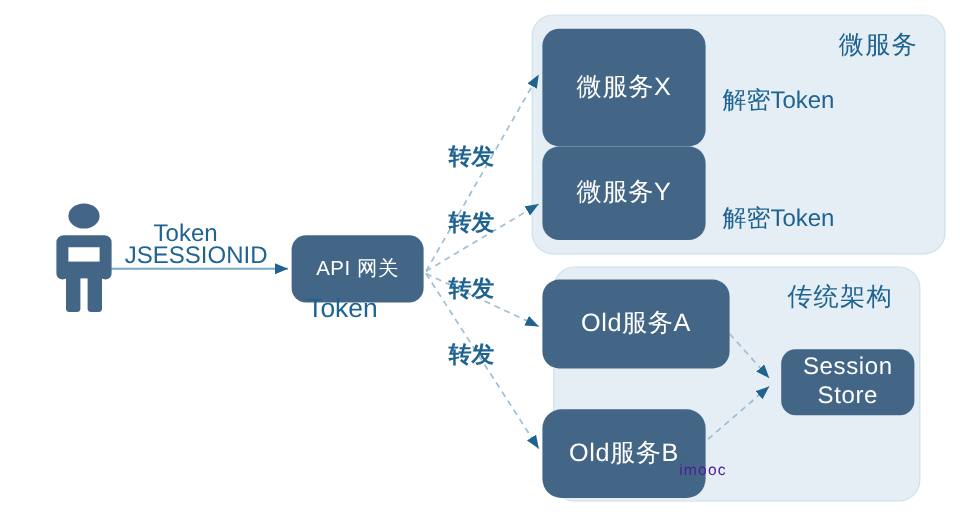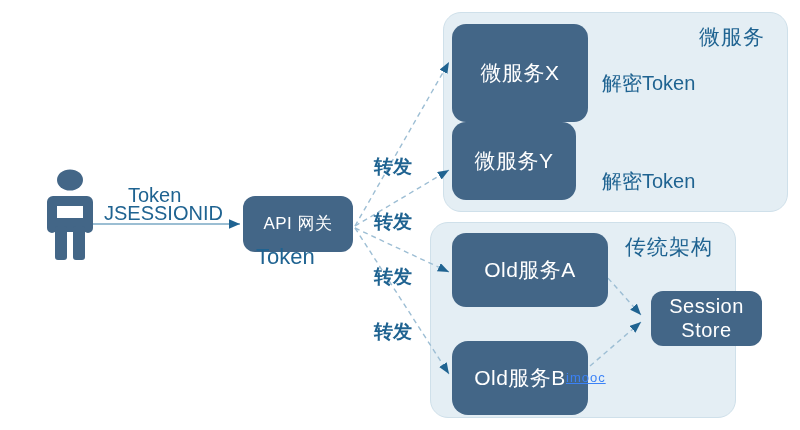--- a/index.html
+++ b/index.html
@@ -19,21 +19,21 @@
   
   .panel {
     position: absolute;
     background: #e4eef4;
     border: 1.5px solid #cfe0ea;
     border-radius: 18px;
     box-sizing: border-box;
     text-align: right;
   }
   #panel-micro   { left: 443px; top: 12px;  width: 345px; height: 200px; }
-  #panel-legacy  { left: 430px; top: 222px; width: 306px; height: 196px; }
+  #panel-legacy  { left: 461px; top: 222px; width: 306px; height: 196px; }
 
   .panel-title {
     position: absolute;
     right: 22px;
     top: 10px;
     font-size: 21px;
     color: #1f6391;
     letter-spacing: 1px;
     white-space: nowrap;
   }
@@ -47,21 +47,21 @@
     display: flex;
     align-items: center;
     justify-content: center;
     text-align: center;
     font-size: 21px;
     line-height: 1.18;
     box-sizing: border-box;
     letter-spacing: 0.5px;
   }
   #node-micro-x  { left: 452px; top: 24px;  width: 136px; height: 98px; }
-  #node-micro-y  { left: 452px; top: 122px; width: 124px; height: 78px; }
+  #node-micro-y  { left: 452px; top: 122px; width: 136px; height: 78px; }
   #node-old-a    { left: 452px; top: 233px; width: 156px; height: 74px; }
   #node-old-b    { left: 452px; top: 341px; width: 136px; height: 74px; border-radius: 16px; }
   #node-session  { left: 651px; top: 291px; width: 111px; height: 55px;
                    border-radius: 12px; font-size: 20px; }
   #node-gateway  { left: 243px; top: 196px; width: 110px; height: 56px;
                    border-radius: 12px; font-size: 17px; }
 
   
   .blue-label {
     position: absolute;
@@ -89,34 +89,32 @@
     white-space: nowrap;
   }
 
   .forward-label {
     position: absolute;
     left: 374px;
     color: #1f6391;
     font-size: 19px;
     font-weight: bold;
     white-space: nowrap;
-    margin-top: 36px;
   }
   #forward-0 { top: 118px; }
   #forward-1 { top: 173px; }
   #forward-2 { top: 228px; }
   #forward-3 { top: 283px; }
 
   #watermark {
     position: absolute;
-    left: 566px; top: 370px;
-    color: #3b82f6;
+    left: 566px; top: 384px;
+    color: #4c1d95;
     font-size: 13px;
     letter-spacing: 1px;
-    text-decoration: underline;
   }
 
   
   #connectors {
     position: absolute;
     left: 0; top: 0;
     width: 800px; height: 430px;
     pointer-events: none;
   }
 </style>

